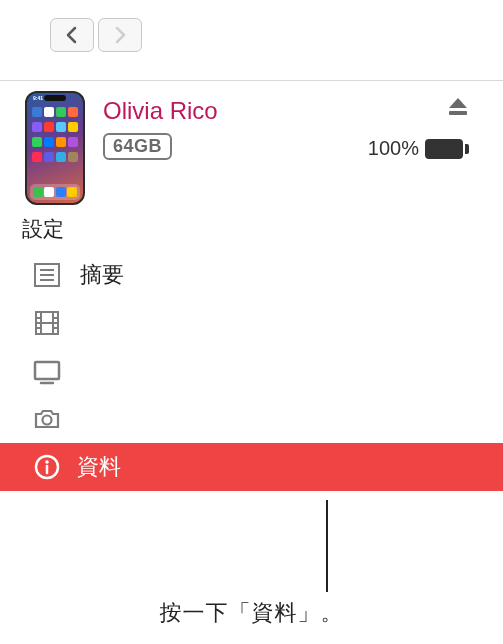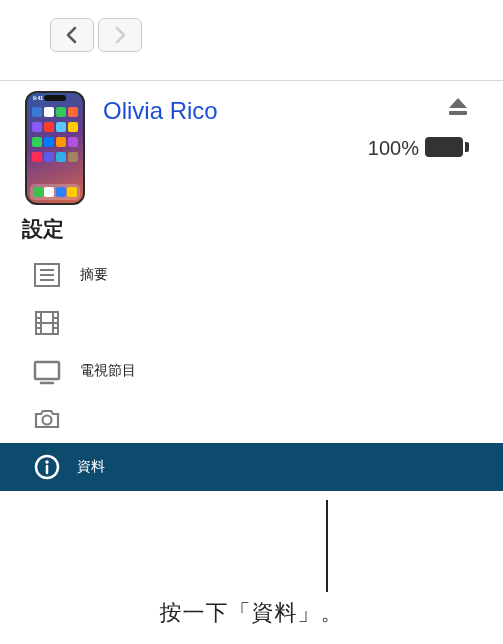--- a/index.html
+++ b/index.html
@@ -86,21 +86,21 @@
       display: grid;
       grid-template-columns: repeat(4, 1fr);
       grid-auto-rows: 12px;
       gap: 3px 2px;
     }
     .ga { width: 10px; height: 10px; border-radius: 2px; }
     .device-info { flex: 1; padding-top: 6px; }
     .device-name {
       font-size: 24px;
       font-weight: 400;
-      color: #1d4ed8;
+      color: #be185d;
       margin-bottom: 8px;
     }
     .storage-badge {
       display: inline-block;
       border: 2.5px solid #7a7a7a;
       border-radius: 6px;
       padding: 1px 8px;
       font-size: 18px;
       font-weight: 600;
       color: #6a6a6a;
@@ -108,62 +108,62 @@
     }
     .right-status {
       display: flex;
       flex-direction: column;
       align-items: flex-end;
       gap: 20px;
       padding-top: 6px;
       padding-right: 4px;
     }
     .eject-icon { color: #6a6a6a; width:22px; height:20px; }
-    .battery-row { display: flex; gap: 6px; }
+    .battery-row { display: flex; align-items: center; gap: 6px; }
     .battery-pct { font-size: 20px; color: #333; }
     .battery-icon { width: 44px; height: 20px; position: relative; }
     .battery-body {
       width: 38px; height: 20px;
       border: 2px solid #333;
       border-radius: 4px;
       background: #333;
     }
     .battery-tip {
       position: absolute;
       right: 0; top: 5px;
       width: 4px; height: 10px;
       background: #333;
       border-radius: 0 2px 2px 0;
     }
     .section-title {
       font-size: 21px;
-      font-weight: 700;
+      font-weight: 400;
       color: #222;
       padding: 6px 0 8px 22px;
     }
     .sidebar { }
     .sidebar-item {
       display: flex;
       align-items: center;
       height: 48px;
       padding-left: 30px;
       gap: 16px;
       cursor: default;
     }
     .sidebar-item .icon {
       width: 34px; height: 34px;
       display: flex; align-items: center; justify-content: center;
       color: #7d7d7d;
     }
     .sidebar-item .label {
-      font-size: 14px;
+      font-size: 22px;
       color: #222;
     }
     .sidebar-item.selected {
-      background: #0c4a6e;
+      background: #ef4444;
       gap: 13px;
     }
     .sidebar-item.selected .label { color: #fff; }
     .sidebar-item.selected .icon { color: #fff; }
     .callout-line {
       position: absolute;
       left: 326px;
       top: 500px;
       width: 2px;
       height: 92px;
@@ -221,20 +221,21 @@
     </div>
     <div class="phone-dock">
       <div class="dock-app a1"></div>
         <div class="dock-app a2"></div>
         <div class="dock-app a3"></div>
         <div class="dock-app a4"></div>
     </div>
   </div>
   <div class="device-info">
     <div class="device-name">Olivia Rico</div>
+    <div class="storage-badge">64GB</div>
   </div>
   <div class="right-status">
     <svg class="eject-icon" viewBox="0 0 22 20">
         <path d="M11 1 L20 11 L2 11 Z" fill="currentColor"></path>
         <rect x="2" y="14" width="18" height="4" rx="1" fill="currentColor"></rect>
       </svg>
     <div class="battery-row">
       <span class="battery-pct">100%</span>
       <div class="battery-icon">
         <div class="battery-body"></div>
@@ -276,21 +277,20 @@
     </span>
   </div>
 
   <div class="sidebar-item">
     <span class="icon">
       <svg width="30" height="30" viewBox="0 0 30 30">
           <rect x="3" y="6" width="24" height="17" rx="1" fill="none" stroke="currentColor" stroke-width="2.5"></rect>
           <line x1="9" y1="27" x2="21" y2="27" stroke="currentColor" stroke-width="2.5" stroke-linecap="round"></line>
         </svg>
     </span>
-    <span class="label">電視節目</span>
   </div>
 
   <div class="sidebar-item">
     <span class="icon">
       <svg width="30" height="30" viewBox="0 0 30 30">
           <path d="M4 10 h5 l2 -3 h8 l2 3 h5 v13 h-22 z" fill="none" stroke="currentColor" stroke-width="2.2"></path>
           <circle cx="15" cy="16" r="4.5" fill="none" stroke="currentColor" stroke-width="2.2"></circle>
         </svg>
     </span>
   </div>

